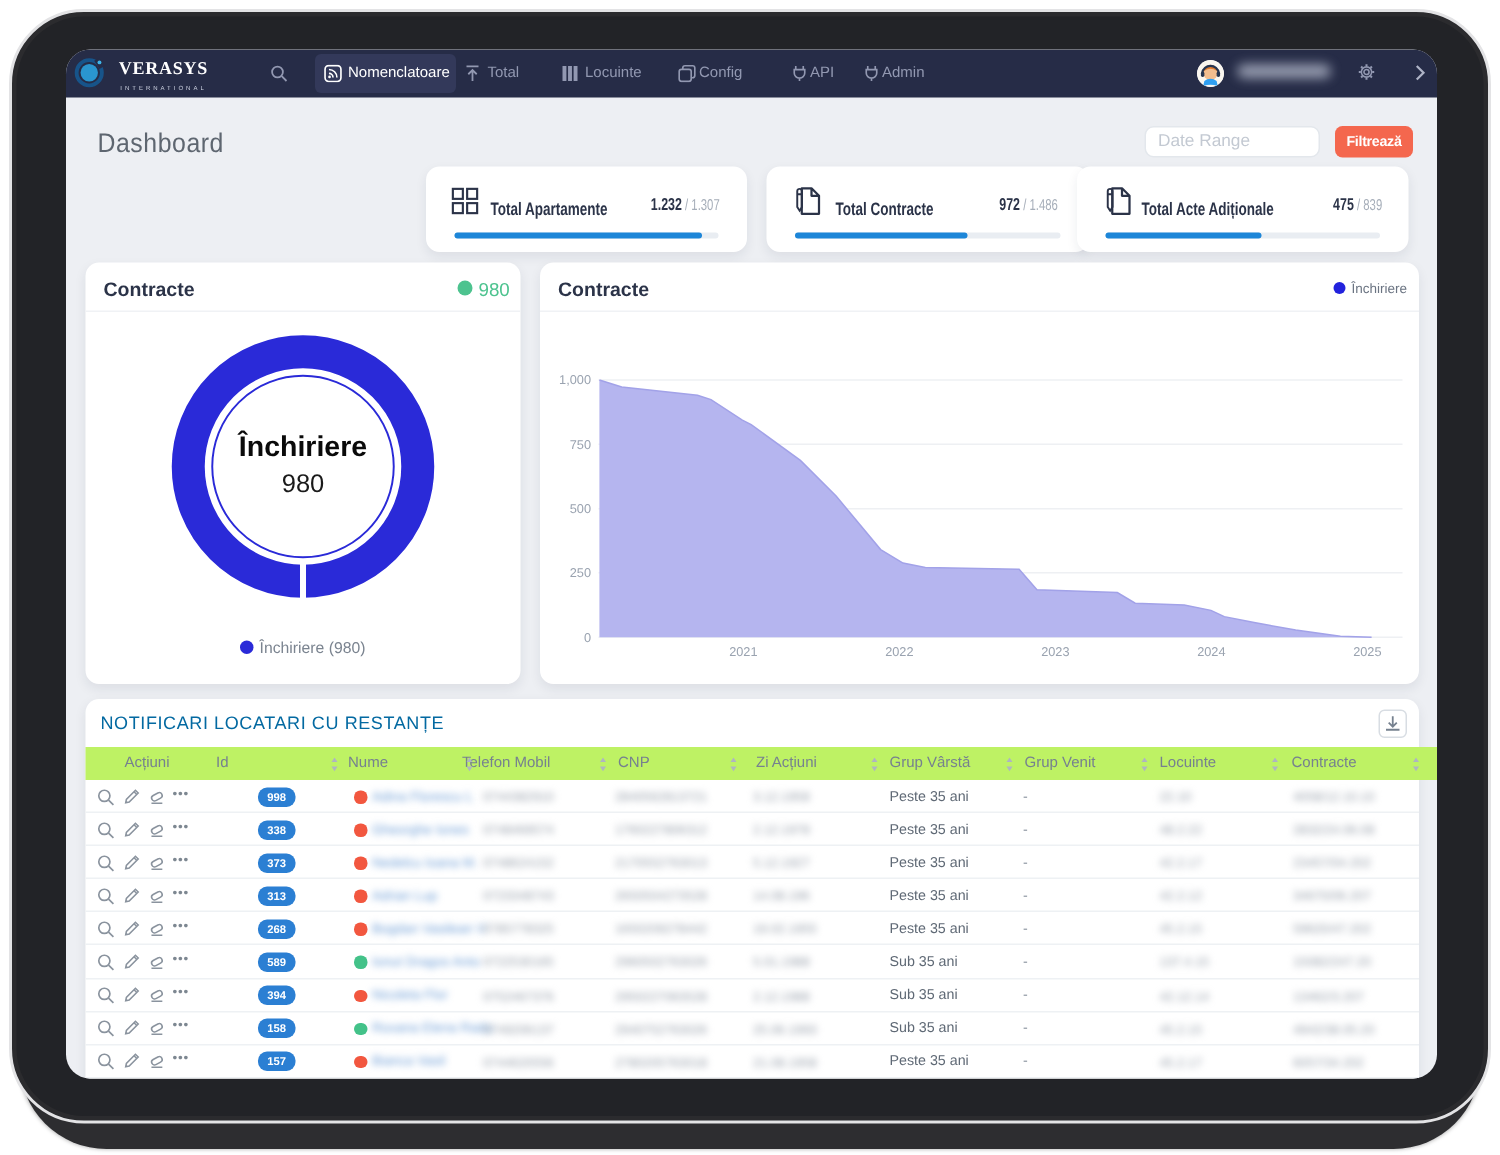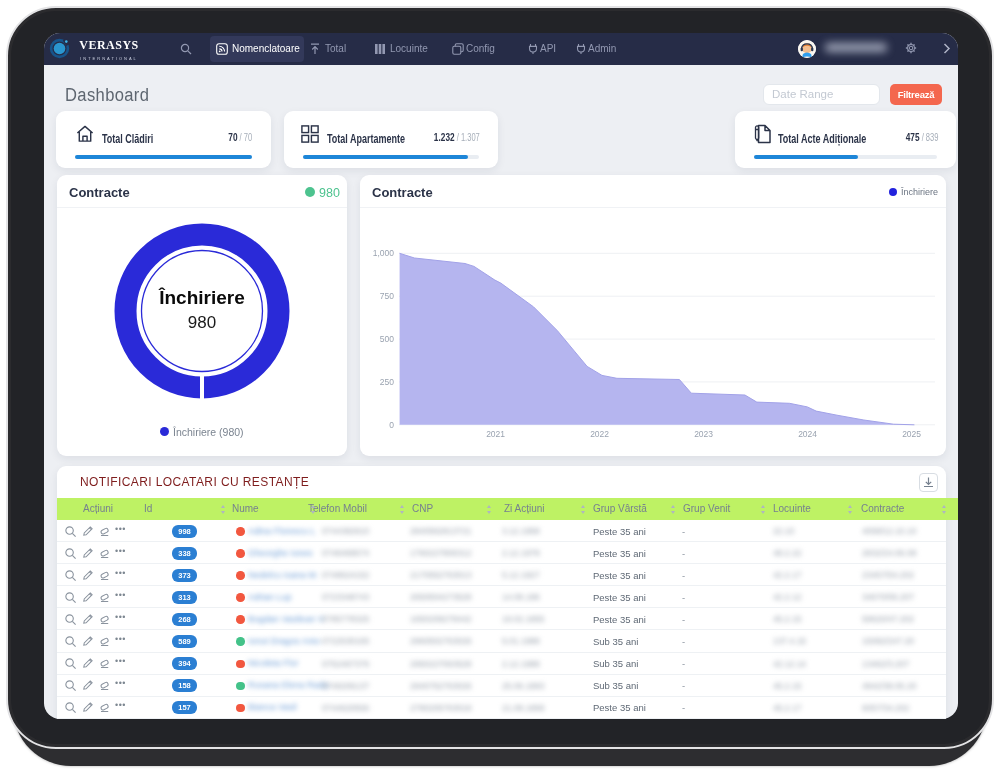--- a/index.html
+++ b/index.html
@@ -21,21 +21,21 @@
 .card{position:absolute;background:#fff;border-radius:9px;box-shadow:0 3px 8px rgba(30,40,70,.08)}
 .scard{top:46px;height:57px}
 .scard .lab{position:absolute;left:46px;top:21px;font-size:12px;font-weight:bold;color:#2b3348;letter-spacing:0;transform:scaleX(.75);transform-origin:left center;white-space:nowrap}
 .scard .vals{position:absolute;top:20px;font-size:10.5px;color:#a6aeb9;white-space:nowrap;transform:scaleX(.72);transform-origin:right center}
 .scard .vals b{color:#2b3348;font-size:11.5px}
 .track{position:absolute;left:19px;right:19px;bottom:9px;height:4px;border-radius:3px;background:#e9edf2}
 .fill{height:4px;border-radius:3px;background:#1d86d8}
 .chead{position:absolute;left:0;top:0;right:0;height:33px;border-bottom:1px solid #f0f2f5}
 .chead .t{position:absolute;left:12px;top:10px;font-size:13px;font-weight:bold;color:#2b3348}
 .tcard{position:absolute;left:13px;top:401px;width:889px;height:300px;background:#fff;border-radius:9px;box-shadow:0 3px 8px rgba(30,40,70,.08)}
-.ttitle{position:absolute;left:23px;top:9px;font-size:12px;color:#7f1d1d;letter-spacing:.4px}
+.ttitle{position:absolute;left:10px;top:9px;font-size:12px;color:#0369a1;letter-spacing:.4px}
 .dlbtn{position:absolute;left:862px;top:7px;width:19px;height:19px;border:1px solid #d8dde3;border-radius:4px}
 .thead{position:absolute;left:0;top:32px;width:965px;height:22px;background:#bef264;font-size:10px;color:#76818f}
 .thead span{position:absolute;top:5px}
 .sorti{position:absolute;top:5.5px;width:8px;height:11px}
 .trows{position:absolute;left:0;top:54px;width:889px}
 .trow{position:relative;height:22.1px;border-bottom:1px solid #eef1f4;font-size:9.5px}
 .ric{position:absolute;top:4.5px;width:13px;height:13px}
 .dots3{position:absolute;left:58px;top:3.5px;color:#7d8791;font-size:9px;letter-spacing:.5px}
 .badge{position:absolute;left:115px;top:4.5px;min-width:25px;height:13px;background:#2b7fd3;border-radius:6px;color:#fff;font-size:7.5px;font-weight:bold;text-align:center;line-height:13.5px;padding:0 3px}
 .rdot{position:absolute;left:179px;top:7px;width:8.5px;height:8.5px;border-radius:50%}
@@ -119,46 +119,47 @@
       </svg>
   <svg class="nic" style="left:897px;top:10px;width:11px;height:11px" viewBox="0 0 11 11">
         <path d="M3.5 1 L8 5.5 L3.5 10" fill="none" stroke="#aeb3c6" stroke-width="1.5"></path>
       </svg>
 </div>
 <div class="content">
   <div class="h1">Dashboard</div>
   <div class="drange">Date Range</div>
   <div class="fbtn">Filtrează</div>
 
-  <div class="card scard" style="left:12px;width:215px">
-    <svg style="position:absolute;left:19px;top:13px" width="20" height="20" viewBox="0 0 21 21">
-          <path d="M2.5 9.5 L10.5 2.5 L18.5 9.5 M4.5 8.5 V18 H16.5 V8.5 M8.3 18 V12.8 H12.7 V18" fill="none" stroke="#2b3348" stroke-width="1.5" stroke-linejoin="round"></path>
-        </svg>
-    <span class="lab">Total Clădiri</span>
-    <span class="vals" style="right:19px"><b>70</b> / 70</span>
-    <div class="track">
-          <div class="fill" style="width:100%"></div>
-        </div>
-  </div>
   <div class="card scard" style="left:240px;width:214px">
     <svg style="position:absolute;left:16px;top:13px" width="20" height="20" viewBox="0 0 21 21">
           <g fill="none" stroke="#2b3348" stroke-width="1.5">
             <rect x="2" y="2" width="7" height="7"></rect>
             <rect x="12" y="2" width="7" height="7"></rect>
             <rect x="2" y="12" width="7" height="7"></rect>
             <rect x="12" y="12" width="7" height="7"></rect>
           </g>
         </svg>
     <span class="lab" style="left:43px">Total Apartamente</span>
     <span class="vals" style="right:18px"><b>1.232</b> / 1.307</span>
     <div class="track">
           <div class="fill" style="width:94%"></div>
         </div>
   </div>
-  <div class="card scard" style="left:691px;width:221px">
+  <div class="card scard" style="left:467px;width:215px">
+    <svg style="position:absolute;left:17px;top:12px" width="22" height="22" viewBox="0 0 22 22">
+          <path d="M6.5 2.5 H13 L18 7.5 V19.5 H6.5 Z M13 2.5 V7.5 H18" fill="none" stroke="#2b3348" stroke-width="1.5" stroke-linejoin="round"></path>
+          <path d="M3.5 4.5 a1.6 1.6 0 0 1 3.2 0 V15 L5.1 17.5 L3.5 15 Z M3.5 6.5 h3.2" fill="none" stroke="#2b3348" stroke-width="1.3"></path>
+        </svg>
+    <span class="lab">Total Contracte</span>
+    <span class="vals" style="right:21px"><b>972</b> / 1.486</span>
+    <div class="track">
+          <div class="fill" style="width:65%"></div>
+        </div>
+  </div>
+  <div class="card scard" style="left:674px;width:221px">
     <svg style="position:absolute;left:17px;top:12px" width="22" height="22" viewBox="0 0 22 22">
           <path d="M6.5 2.5 H13 L18 7.5 V19.5 H6.5 Z M13 2.5 V7.5 H18" fill="none" stroke="#2b3348" stroke-width="1.5" stroke-linejoin="round"></path>
           <path d="M3.5 4.5 a1.6 1.6 0 0 1 3.2 0 V15 L5.1 17.5 L3.5 15 Z M3.5 6.5 h3.2" fill="none" stroke="#2b3348" stroke-width="1.3"></path>
         </svg>
     <span class="lab" style="left:43px">Total Acte Adiționale</span>
     <span class="vals" style="right:18px"><b>475</b> / 839</span>
     <div class="track">
           <div class="fill" style="width:57%"></div>
         </div>
   </div>

